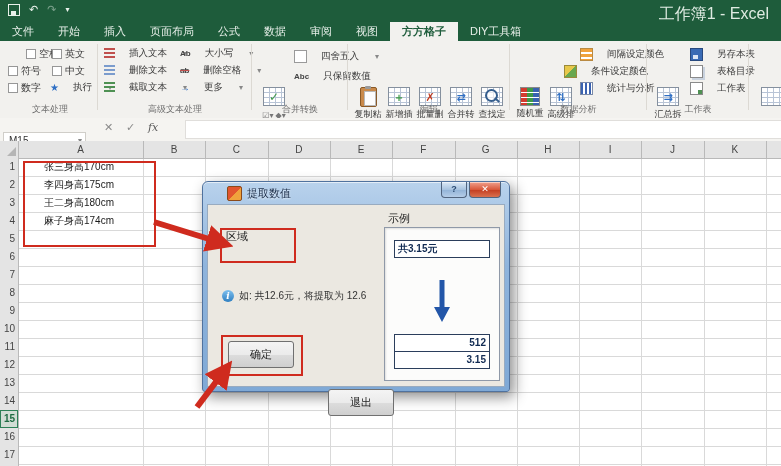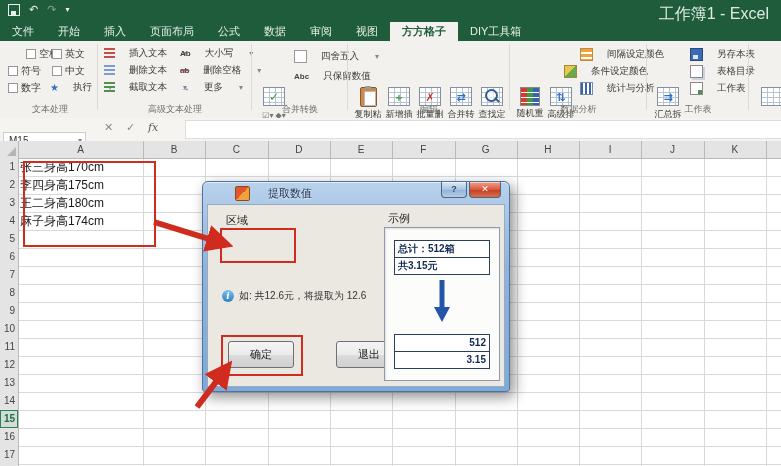--- a/index.html
+++ b/index.html
@@ -76,31 +76,31 @@
   #finput{position:absolute;left:185px;top:2px;width:594px;height:17px;background:#fff;border:1px solid #e0dedb;font-size:10px;color:#333;padding:0 3px;}
 
   
   #sheet{left:0;top:141px;width:781px;height:325px;background:#fff;}
   #hdrstrip{position:absolute;left:0;top:0;width:781px;height:17px;background:#e4e4e4;}
   #corner{position:absolute;left:0;top:0;width:18px;height:17px;background:#e4e4e4;}
   #corner::after{content:"";position:absolute;right:2px;bottom:2px;border-left:9px solid transparent;border-bottom:9px solid #b5b5b5;}
   .colhdr{position:absolute;top:0;height:17px;line-height:17px;text-align:center;font-size:10px;color:#444;cursor:pointer;}
   .rowhdr{position:absolute;left:0;width:18px;text-align:right;padding-right:3px;box-sizing:border-box;font-size:10px;color:#444;background:#e4e4e4;cursor:pointer;}
   .rowhdr.active{background:#d2ddd5;color:#1f6b43;font-weight:bold;outline:1px solid #2e8057;outline-offset:-1px;}
-  .cellval{position:absolute;left:20px;width:121px;font-size:12px;color:#1a1a1a;white-space:nowrap;overflow:hidden;}
+  .cellval{position:absolute;left:20px;width:121px;font-size:10px;color:#1a1a1a;white-space:nowrap;overflow:hidden;padding-left:24px;}
 
   
   .redrect{position:absolute;border:2px solid #cf2b1e;pointer-events:none;}
 
   
   #dialog{left:202px;top:181px;width:306px;height:209px;z-index:40;
     background:linear-gradient(#b9d2ec,#8fb4dc 40%,#7fa9d6);
     border:1px solid #50729e;border-radius:6px 6px 3px 3px;
     box-shadow:4px 5px 14px rgba(0,0,0,.45), inset 0 1px 0 rgba(255,255,255,.6);}
-  #dlg-title{position:absolute;left:12px;top:4px;display:flex;align-items:center;gap:18px;height:15px;cursor:default;padding-left:20px;}
+  #dlg-title{position:absolute;left:4px;top:4px;display:flex;align-items:center;gap:5px;height:15px;cursor:default;padding-left:20px;}
   #dlg-title .t{font-size:11px;color:#1c2e4a;text-shadow:0 1px 2px rgba(255,255,255,.8);}
   .dlg-ico{width:13px;height:13px;border-radius:2px;border:1px solid #8a4a1a;
     background:linear-gradient(135deg,#e2552e 50%,#f0a23c 50%);}
   .winbtn{position:absolute;top:0;height:15px;border:1px solid #51647e;border-top:none;border-radius:0 0 4px 4px;
     color:#fff;font-size:9px;text-align:center;line-height:14px;cursor:pointer;box-shadow:inset 0 1px 0 rgba(255,255,255,.5);}
   #btn-help{right:42px;width:24px;background:linear-gradient(#dce9f6,#a9c4e0 50%,#90b2d6 50%,#b5cde8);color:#2a4a72;font-weight:bold;}
   #btn-close{right:8px;width:30px;background:linear-gradient(#f0a18e,#d9593c 50%,#c23a1e 50%,#d9704f);}
   #dlg-body{position:absolute;left:4px;right:4px;top:22px;bottom:4px;background:#ebe8e1;border:1px solid #98abc0;}
   .dlg-label{position:absolute;font-size:11px;color:#222;}
   #region-field{position:absolute;left:18px;top:28px;width:142px;height:22px;background:#fff;border:1px solid #7c9ab8;box-sizing:border-box;}
@@ -108,21 +108,21 @@
   #picker-btn{position:absolute;right:1px;top:1px;width:20px;height:18px;background:linear-gradient(#f4f4f4,#d8d8d8);border-left:1px solid #9eb4c9;cursor:pointer;}
   #picker-btn .pk{position:absolute;left:4px;top:3px;width:11px;height:11px;border:1px solid #7a7a7a;background:#fff;}
   #picker-btn .pk::after{content:"";position:absolute;left:1px;top:1px;width:4px;height:4px;background:#c23a1e;}
   #hint{position:absolute;left:14px;top:84px;display:flex;align-items:center;gap:5px;font-size:10px;color:#333;}
   .info-ico{width:12px;height:12px;border-radius:50%;background:linear-gradient(#7ec0ef,#2f7fc1);color:#fff;
     font-family:"DejaVu Serif",serif;font-style:italic;font-weight:bold;font-size:9px;text-align:center;line-height:12px;flex:0 0 auto;}
   .dlg-btn{position:absolute;top:136px;width:64px;height:25px;border:1px solid #707070;border-radius:3px;
     background:linear-gradient(#f4f4f4,#ebebeb 50%,#dddddd 50%,#cfcfcf);font-size:11px;color:#222;
     text-align:center;line-height:24px;cursor:pointer;font-family:inherit;}
   #ok-btn{left:20px;}
-  #exit-btn{left:128px;}
+  #exit-btn{left:120px;margin-top:48px;}
   #example-panel{position:absolute;left:176px;top:22px;width:114px;height:152px;background:#fcfcfb;
     border:1px solid #8f99a8;box-shadow:inset 1px 1px 2px rgba(0,0,0,.12);}
   .exbox{position:absolute;left:9px;width:94px;border:1px solid #2b3e5c;background:#fff;}
   .exrow{height:16px;line-height:16px;font-size:10px;font-weight:bold;color:#102a52;padding:0 3px;border-top:1px solid #2b3e5c;white-space:nowrap;overflow:hidden;}
   .exrow:first-child{border-top:none;}
   #exbox-src{top:12px;}
   #exbox-res{top:106px;}
   #exbox-res .exrow{text-align:right;}
   #blue-arrow{position:absolute;left:49px;top:52px;}
 
@@ -399,37 +399,36 @@
 
   <div class="abs" id="dialog">
     <div id="dlg-title">
       <span class="dlg-ico"></span>
       <span class="t">提取数值</span>
     </div>
     <div class="winbtn" id="btn-help">?</div>
     <div class="winbtn" id="btn-close">✕</div>
 
     <div id="dlg-body">
-      <div class="dlg-label" style="left:18px;top:8px">区域</div>
+      <div class="dlg-label" style="left:18px;top:24px">区域</div>
 
       <div class="redrect z45" style="left:12px;top:23px;width:72px;height:31px"></div>
 
       <div id="hint">
         <span class="info-ico">i</span>
         <span>如: 共12.6元，将提取为 12.6</span>
       </div>
 
       <div class="dlg-btn" id="ok-btn">确定</div>
       <div class="redrect z45" style="left:13px;top:130px;width:78px;height:37px"></div>
       <div class="dlg-btn" id="exit-btn">退出</div>
 
       <div class="dlg-label" style="left:180px;top:6px">示例</div>
       <div id="example-panel">
         <div class="exbox" id="exbox-src">
-          <div class="exrow">总计：512箱</div>
           <div class="exrow">共3.15元</div>
         </div>
         <svg id="blue-arrow" width="16" height="44" viewBox="0 0 16 44">
           <rect x="5.5" y="0" width="5" height="28" fill="#2356a8"></rect>
           <polygon points="0,27 16,27 8,42" fill="#2356a8"></polygon>
         </svg>
         <div class="exbox" id="exbox-res">
           <div class="exrow">512</div>
           <div class="exrow">3.15</div>
         </div>

